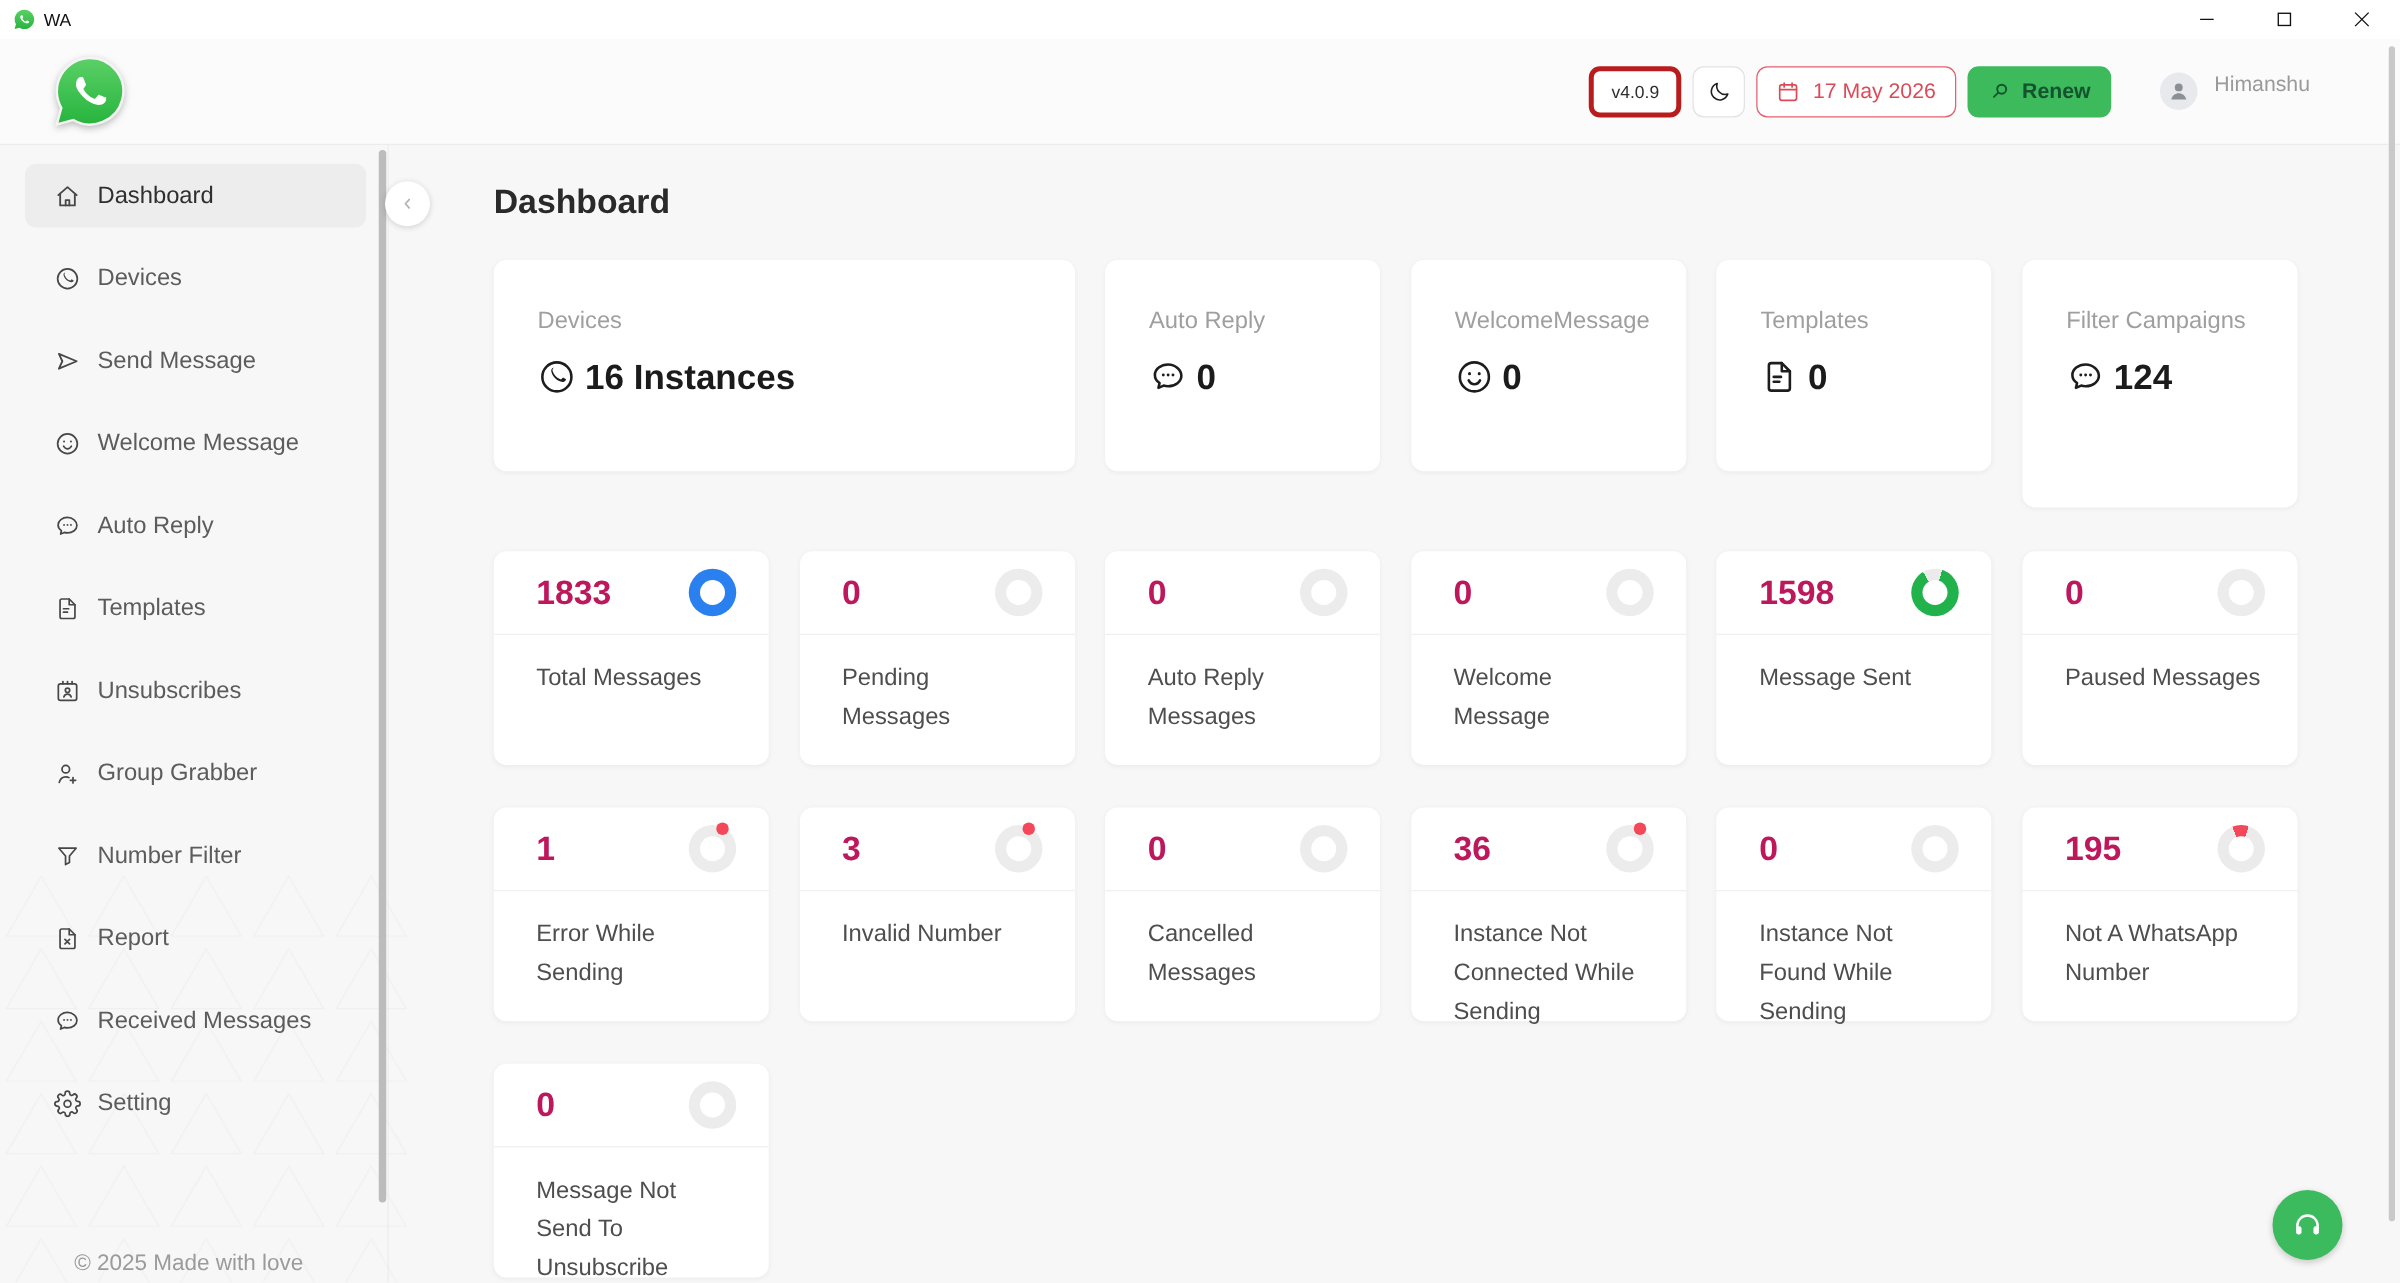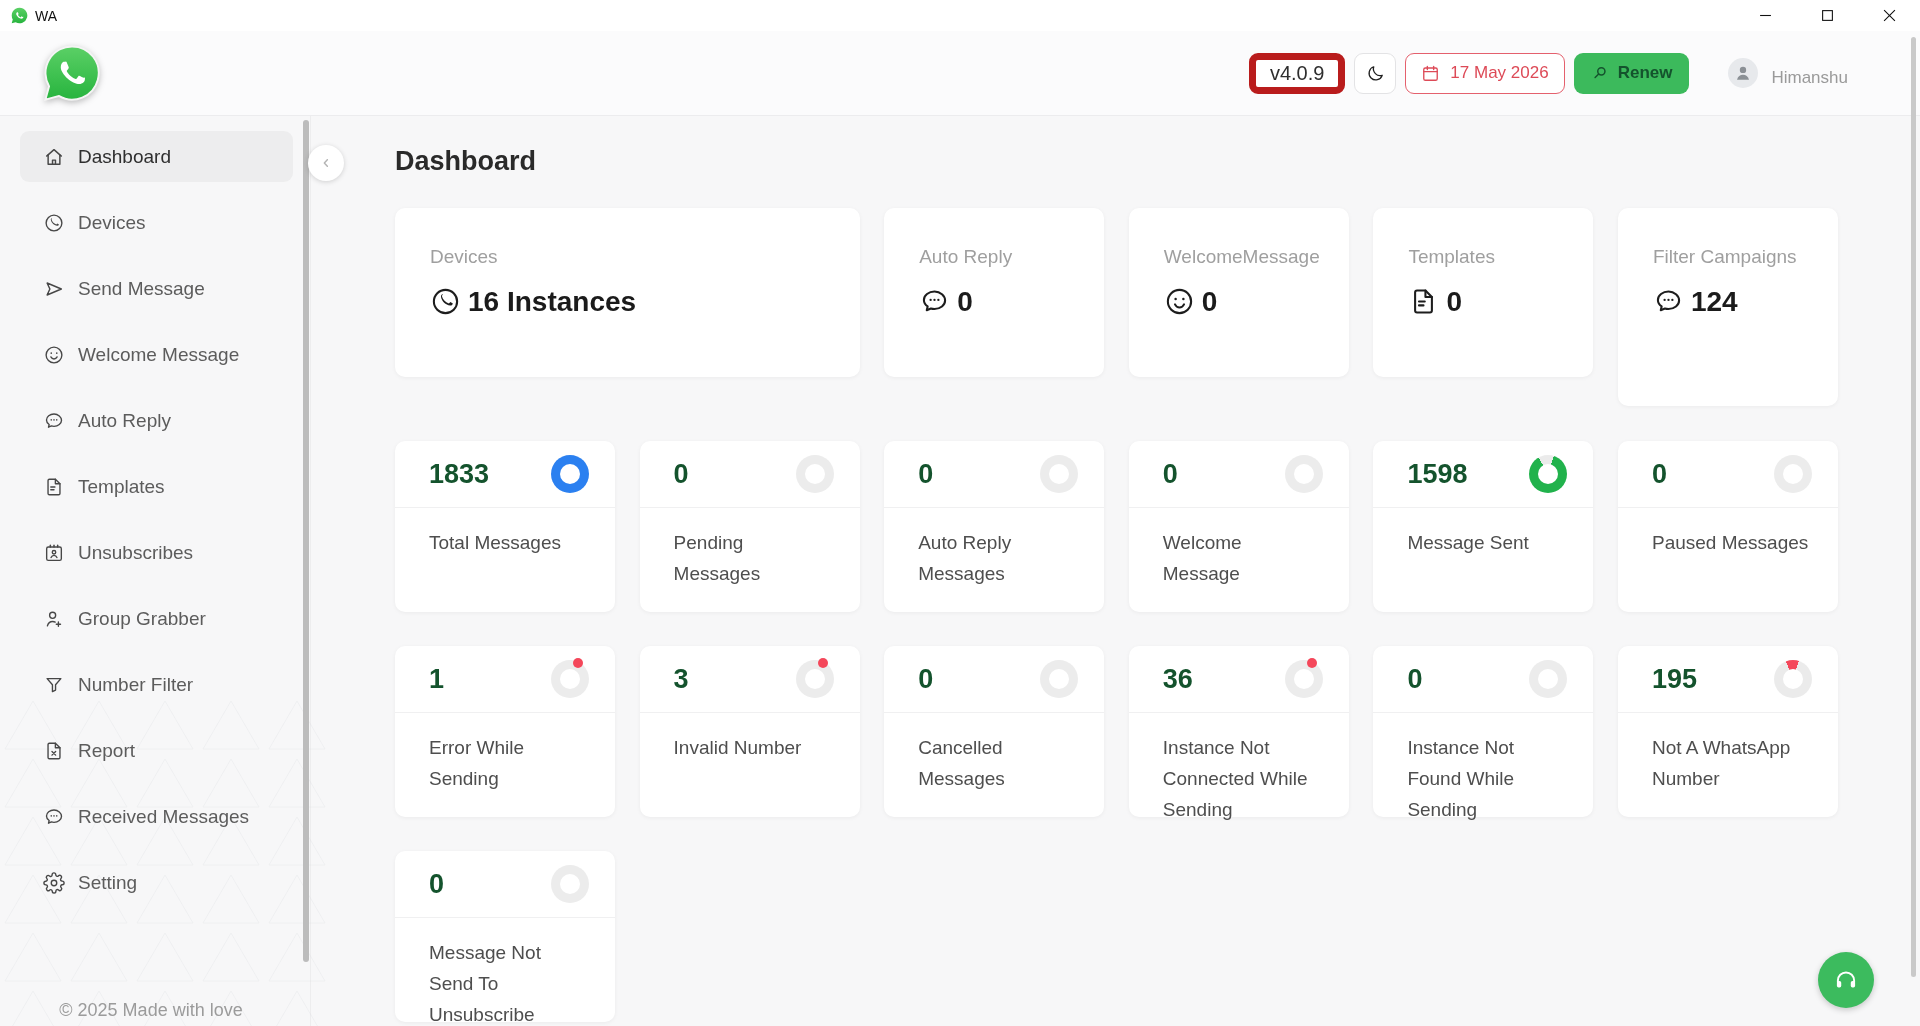--- a/index.html
+++ b/index.html
@@ -16,29 +16,29 @@
     background:transparent; border:none; cursor:pointer; color:#111; }
   .win-btn svg { width:13px; height:13px; }
 
   
   .header { position:absolute; left:0; top:31px; width:1920px; height:85px;
     background:#fbfbfc; border-bottom:1px solid #ececee; display:flex; align-items:center;
     padding:0 72px 0 43px; z-index:20; }
   .wa-logo { width:58px; height:58px; filter:drop-shadow(0 2px 3px rgba(0,0,0,.25)); }
   .header-right { margin-left:auto; display:flex; align-items:center; gap:9px; }
   .badge { height:41px; display:flex; align-items:center; background:#fff;
-    border:7px solid #b91c1c; border-radius:9px; padding:0 14px; font-size:20px; color:#2e2e2e; }
+    border:4px solid #b91c1c; border-radius:9px; padding:0 14px; font-size:14px; color:#2e2e2e; }
   .icon-btn { width:42px; height:41px; display:flex; align-items:center; justify-content:center;
     background:#fff; border:1px solid #e3e3e5; border-radius:9px; cursor:pointer; color:#1f1f1f; }
   .date-badge { height:41px; display:flex; align-items:center; gap:10px; background:#fff;
     border:1px solid #e4606d; border-radius:9px; padding:0 15px; font-size:17px; color:#dd4a57; }
   .renew-btn { height:41px; display:flex; align-items:center; gap:9px; background:#3cba5c;
     border:none; border-radius:9px; padding:0 17px; font-size:17px; font-weight:700;
     color:#14532d; cursor:pointer; }
-  .user-chip { display:flex; align-items:flex-end; gap:13px; margin-left:30px; cursor:pointer; }
+  .user-chip { display:flex; align-items:flex-start; gap:13px; margin-left:30px; cursor:pointer; }
   .avatar { width:30px; height:30px; border-radius:50%; background:#e7e9ec;
     display:flex; align-items:center; justify-content:center; color:#8b9095; }
   .user-name { font-size:17px; color:#9a9a9a; }
 
   
   .sidebar { position:absolute; left:0; top:116px; width:302px; bottom:0; z-index:10; }
   .side-pattern { position:absolute; left:0; bottom:0; width:330px; height:330px; opacity:.5; }
   .nav { position:relative; list-style:none; padding:15px 9px 0 20px; z-index:2; }
   .nav-item { height:51px; display:flex; align-items:center; padding-left:23px;
     margin-bottom:15px; border-radius:9px; cursor:pointer; color:#5c5c5c; }
@@ -70,21 +70,21 @@
   .summary-card.tall { height:198px; }
   .summary-label { font-size:19px; line-height:29px; color:#9f9f9f; padding-right:28px; }
   .summary-value-row { display:flex; align-items:flex-start; gap:7px; margin-top:15px; }
   .summary-icon { width:31px; height:31px; color:#1d1d1d; flex:none; }
   .summary-value { font-size:28px; font-weight:600; color:#1b1b1b; white-space:nowrap; }
 
   
   .stat-card { cursor:pointer; }
   .stat-top { height:67px; display:flex; align-items:center; justify-content:space-between;
     padding:0 26px 0 34px; border-bottom:1px solid #f0f0f1; }
-  .stat-value { font-size:27px; font-weight:700; color:#14532d; }
+  .stat-value { font-size:27px; font-weight:700; color:#be185d; }
   .ring { width:38px; height:38px; border-radius:50%; position:relative; background:#ececec; flex:none; }
   .ring::before { content:""; position:absolute; inset:9px; border-radius:50%; background:#fff; }
   .ring[data-ring="blue"]  { background:#2b80f0; }
   .ring[data-ring="green"] { background:conic-gradient(from 18deg,#21b24c 312deg,#ebebeb 312deg); }
   .ring[data-ring="red-arc"]{ background:conic-gradient(from -22deg,#f4475a 40deg,#ebebeb 40deg); }
   .ring[data-ring="dot"]::after { content:""; position:absolute; width:10px; height:10px;
     border-radius:50%; background:#f4475a; top:-2px; left:22px; }
   .stat-label { padding:19px 28px 0 34px; font-size:19px; line-height:31px; color:#4e4e4e; }
 
   

